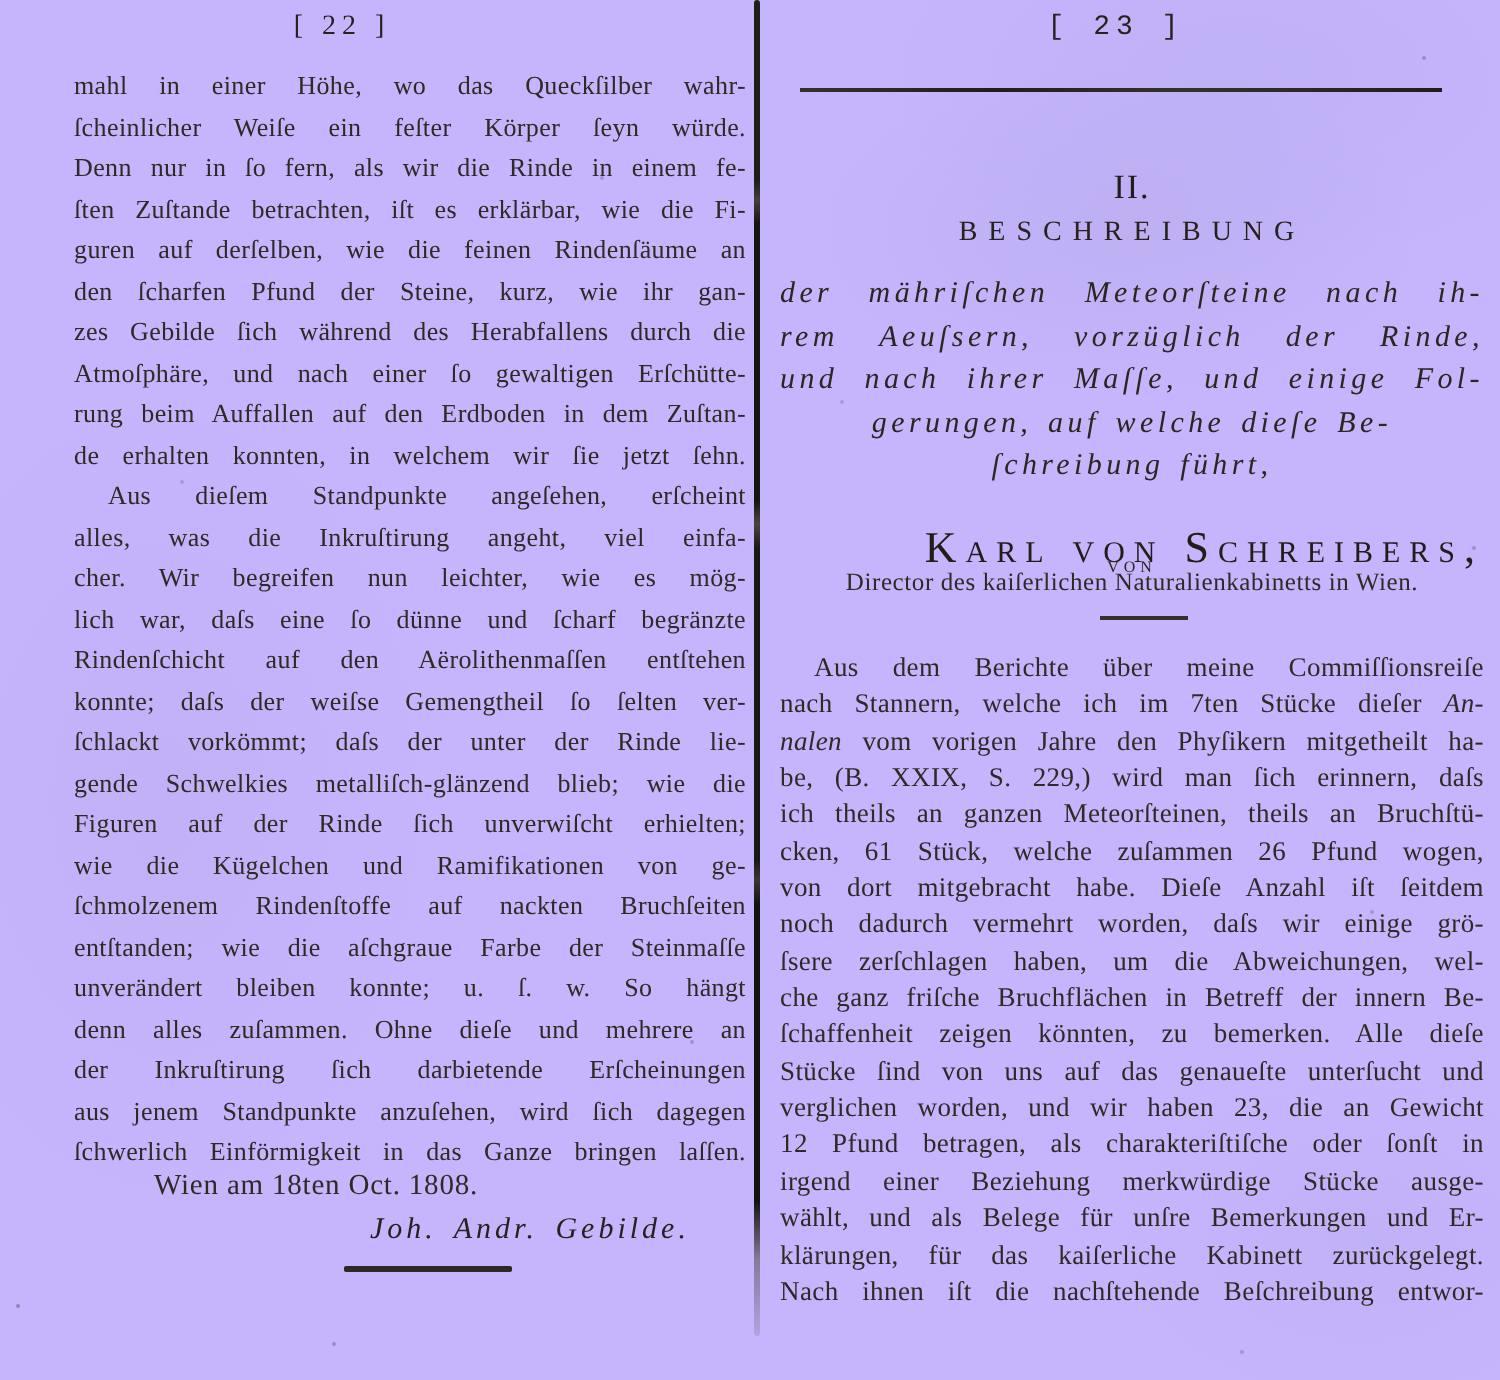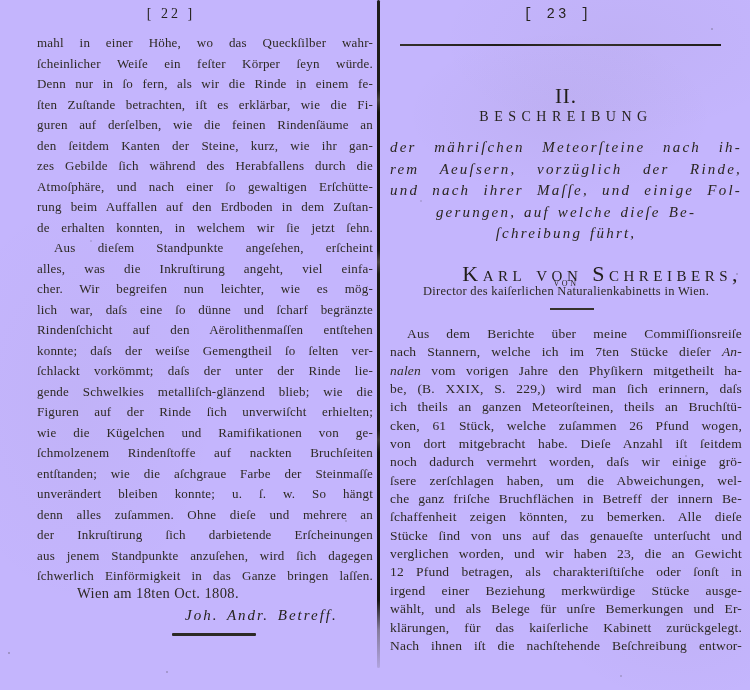--- a/index.html
+++ b/index.html
@@ -41,21 +41,21 @@
   #left-body{top:33px;font-size:13px;line-height:20.5px;color:#2e2a24;}
   #left-date{position:absolute;top:585px;left:40px;font-size:14.5px;letter-spacing:.4px;}
   #left-sign{position:absolute;top:607px;left:148px;font-size:15px;font-style:italic;
     letter-spacing:2px;word-spacing:3px;color:#26231e;}
   #left-endrule{position:absolute;top:633px;left:135px;width:84px;height:3px;
     background:#2c2924;border-radius:1px;}
   
   #right-toprule{position:absolute;top:44px;left:10px;width:321px;height:2px;
     background:linear-gradient(90deg,#35312b,#211e1a 30%,#35312b 60%,#211e1a);}
   #section-number{position:absolute;top:84px;left:0;width:100%;text-align:center;
-    font-size:21px;letter-spacing:1px;color:#211e19;}
+    font-size:17px;letter-spacing:1px;color:#211e19;}
   #article-title{position:absolute;top:109px;left:0;width:100%;text-align:center;
     font-size:14px;letter-spacing:5.5px;color:#26231e;}
   #subtitle{top:137px;font-size:15px;font-style:italic;line-height:21.5px;
     color:#2a2620;}
   #subtitle .ln{letter-spacing:2.2px;word-spacing:2px;}
   #byline-von{position:absolute;top:247px;left:0;width:100%;text-align:center;
     font-variant:small-caps;font-size:12px;letter-spacing:2.5px;color:#2a2620;margin-top:28px;}
   #author-name{position:absolute;top:261px;left:0;width:100%;text-align:right;
     font-variant:small-caps;font-size:22px;letter-spacing:4.5px;color:#211e19;}
   #author-title{position:absolute;top:284px;left:0;width:100%;text-align:center;
@@ -72,21 +72,21 @@
   <div class="speck"></div>
 
   <div class="page" id="left-page">
     <div class="pgnum">[ 22 ]</div>
     <div class="body-block" id="left-body">
         <span class="ln">mahl in einer Höhe, wo das Queckſilber wahr-</span>
         <span class="ln">ſcheinlicher Weiſe ein feſter Körper ſeyn würde.</span>
         <span class="ln">Denn nur in ſo fern, als wir die Rinde in einem fe-</span>
         <span class="ln">ſten Zuſtande betrachten, iſt es erklärbar, wie die Fi-</span>
         <span class="ln">guren auf derſelben, wie die feinen Rindenſäume an</span>
-        <span class="ln">den ſeitdem Kanten der Steine, kurz, wie ihr gan-</span>
+        <span class="ln">den ſcharfen Pfund der Steine, kurz, wie ihr gan-</span>
         <span class="ln">zes Gebilde ſich während des Herabfallens durch die</span>
         <span class="ln">Atmoſphäre, und nach einer ſo gewaltigen Erſchütte-</span>
         <span class="ln">rung beim Auffallen auf den Erdboden in dem Zuſtan-</span>
         <span class="ln">de erhalten konnten, in welchem wir ſie jetzt ſehn.</span>
         <span class="ln ind">Aus dieſem Standpunkte angeſehen, erſcheint</span>
         <span class="ln">alles, was die Inkruſtirung angeht, viel einfa-</span>
         <span class="ln">cher.  Wir begreifen nun leichter, wie es mög-</span>
         <span class="ln">lich war, daſs eine ſo dünne und ſcharf begränzte</span>
         <span class="ln">Rindenſchicht auf den Aërolithenmaſſen entſtehen</span>
         <span class="ln">konnte; daſs der weiſse Gemengtheil ſo ſelten ver-</span>
@@ -96,21 +96,21 @@
         <span class="ln">wie die Kügelchen und Ramifikationen von ge-</span>
         <span class="ln">ſchmolzenem Rindenſtoffe auf nackten Bruchſeiten</span>
         <span class="ln">entſtanden; wie die aſchgraue Farbe der Steinmaſſe</span>
         <span class="ln">unverändert bleiben konnte; u. ſ. w.  So hängt</span>
         <span class="ln">denn alles zuſammen.  Ohne dieſe und mehrere an</span>
         <span class="ln">der Inkruſtirung ſich darbietende Erſcheinungen</span>
         <span class="ln">aus jenem Standpunkte anzuſehen, wird ſich dagegen</span>
         <span class="ln">ſchwerlich Einförmigkeit in das Ganze bringen laſſen.</span>
       </div>
     <div id="left-date">Wien am 18ten Oct. 1808.</div>
-    <div id="left-sign">Joh. Andr. Betreff.</div>
+    <div id="left-sign">Joh. Andr. Gebilde.</div>
     <div id="left-endrule"></div>
   </div>
 
   <div class="gutter"></div>
 
   <div class="page" id="right-page">
     <div class="pgnum">[ 23 ]</div>
     <div id="right-toprule"></div>
     <div id="section-number">II.</div>
     <div id="article-title">BESCHREIBUNG</div>

